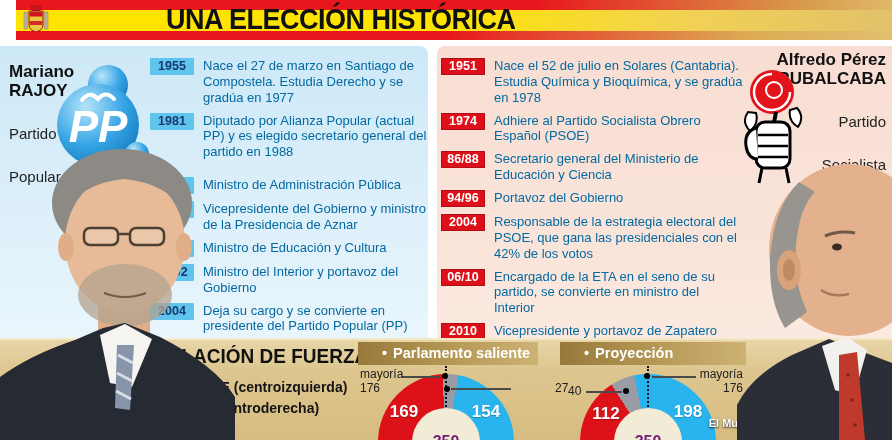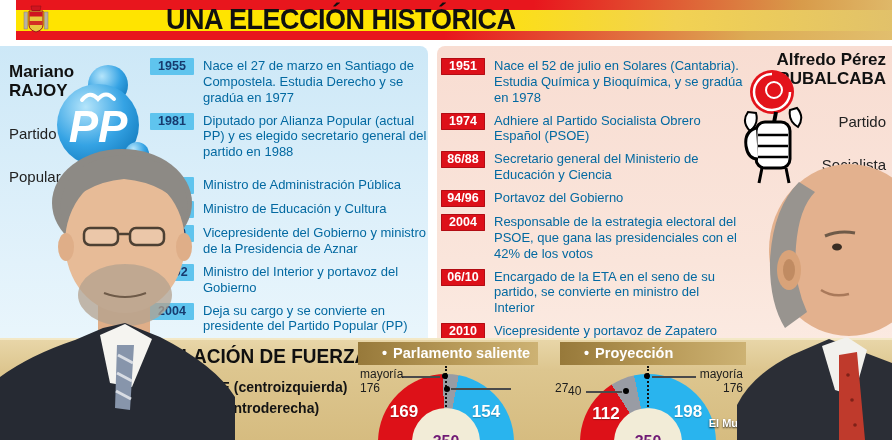--- a/index.html
+++ b/index.html
@@ -150,26 +150,26 @@
       </div>
     <div class="trow">
       <span class="badge bl">1981</span>
       <span class="ttext">Diputado por Alianza Popular (actual PP) y es elegido secretario general del partido en 1988</span>
       </div>
     <div class="trow xgap">
       <span class="badge bl">1996</span>
       <span class="ttext">Ministro de Administración Pública</span>
       </div>
     <div class="trow">
+      <span class="badge bl">2000</span>
+      <span class="ttext">Vicepresidente del Gobierno y ministro de la Presidencia de Aznar</span>
+      </div>
+    <div class="trow">
       <span class="badge bl">1999</span>
       <span class="ttext">Ministro de Educación y Cultura</span>
-      </div>
-    <div class="trow">
-      <span class="badge bl">2000</span>
-      <span class="ttext">Vicepresidente del Gobierno y ministro de la Presidencia de Aznar</span>
       </div>
     <div class="trow">
       <span class="badge bl">01/02</span>
       <span class="ttext">Ministro del Interior y portavoz del Gobierno</span>
       </div>
     <div class="trow">
       <span class="badge bl">2004</span>
       <span class="ttext">Deja su cargo y se convierte en presidente del Partido Popular (PP)</span>
       </div>
     <div class="trow">

